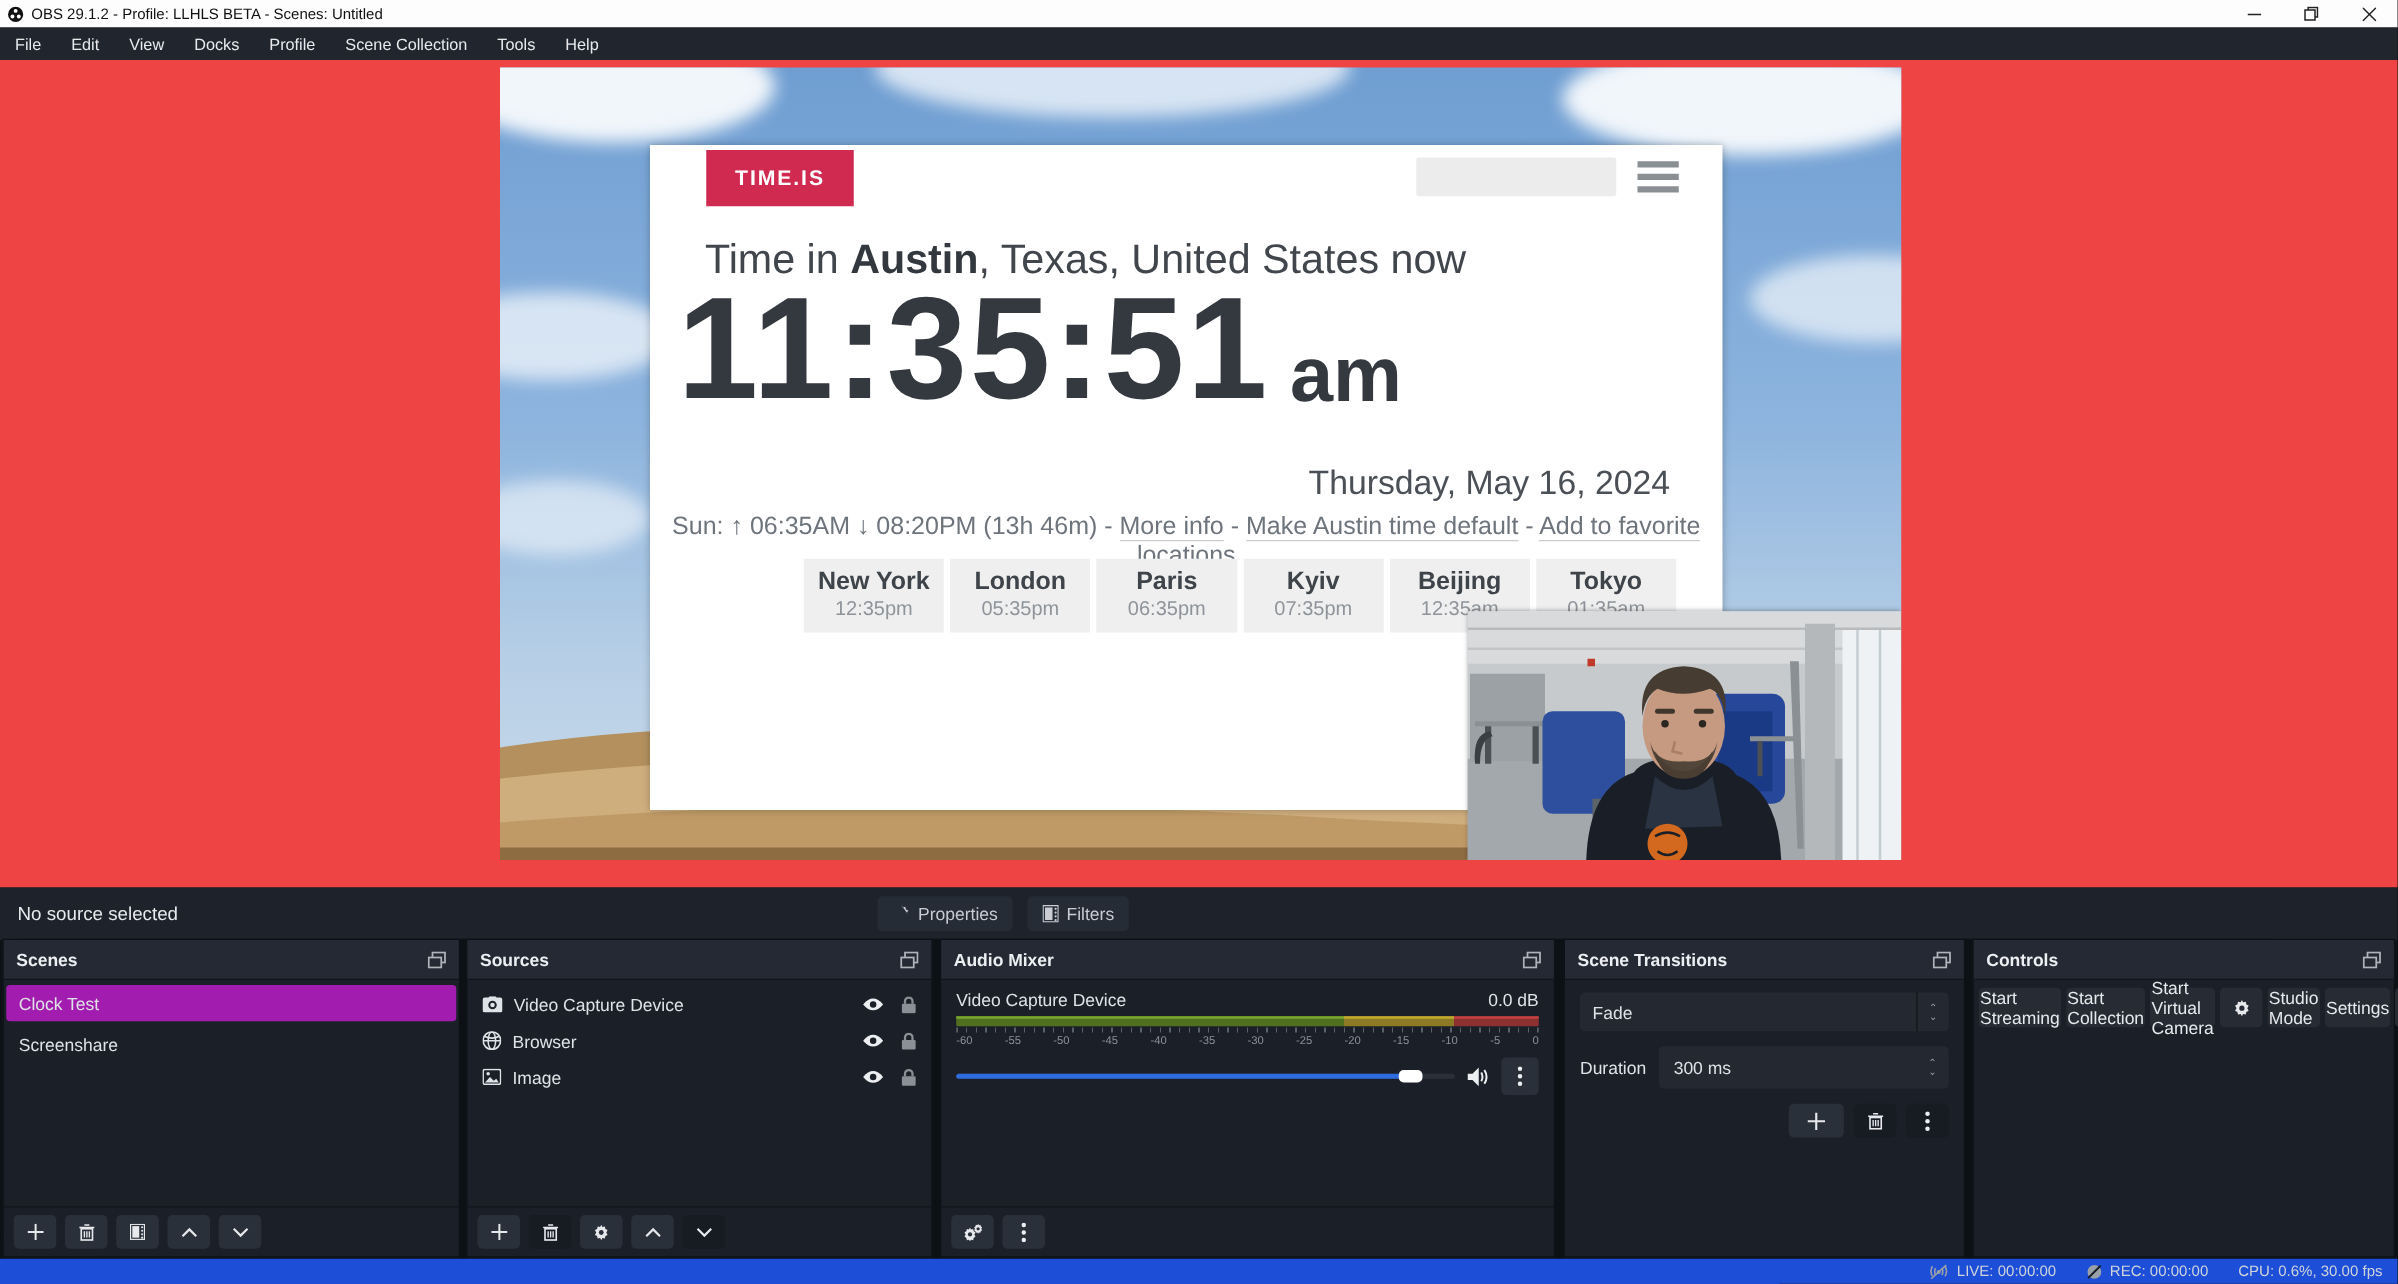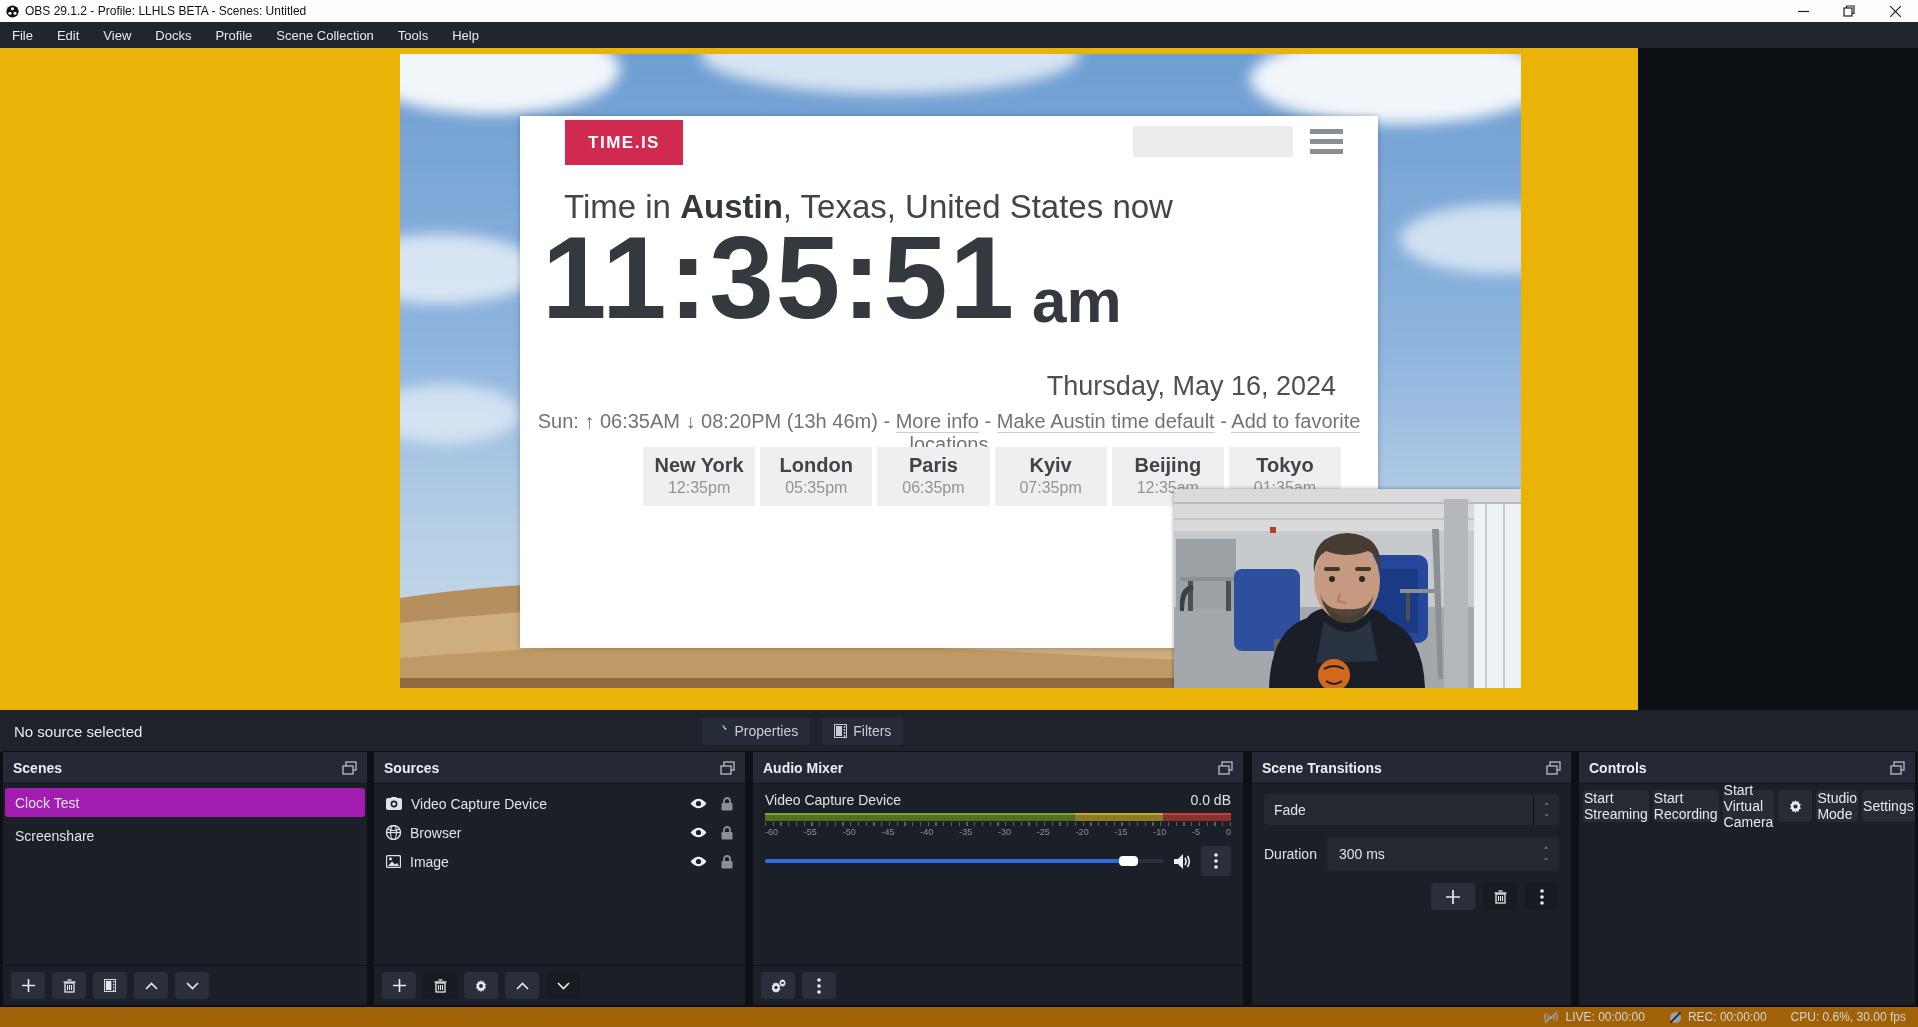--- a/index.html
+++ b/index.html
@@ -10,21 +10,21 @@
   .titlebar { position:absolute; left:0; top:0; width:1918px; height:22px;
     background:#fdfdfd; display:flex; align-items:center; color:#111; font-size:12px; }
   .obs-logo { width:13px; height:13px; margin:0 6px 0 6px; }
   .win-btns { margin-left:auto; display:flex; height:100%; }
   .win-btn { width:46px; height:100%; display:flex; align-items:center; justify-content:center; color:#222; }
   .menubar { position:absolute; left:0; top:22px; width:1918px; height:26px;
     background:#20252e; display:flex; align-items:center; color:#e8eaee; font-size:13px; }
   .menu-item { padding:0 12px; height:100%; display:flex; align-items:center; cursor:default; }
 
   
-  .preview-area { position:absolute; left:0; top:48px; width:1638px; height:662px; background:#eab308; }
+  .preview-area { position:absolute; left:0; top:48px; width:1918px; height:662px; background:#ef4444; }
   .canvas { position:absolute; left:400px; top:6px; width:1121px; height:634px;
     background:linear-gradient(180deg,#6f9ed2 0%, #8db4de 45%, #b7cfe6 75%, #c9dae9 100%); overflow:hidden; }
   .cloud { position:absolute; background:rgba(255,255,255,.9); border-radius:50%; filter:blur(7px); }
   .sand { position:absolute; left:0; bottom:0; width:100%; height:150px; }
 
   .webpage { position:absolute; left:120px; top:62px; width:858px; height:532px; background:#ffffff;
     box-shadow:0 0 6px rgba(0,0,0,.25); }
   .site-logo { position:absolute; left:45px; top:4px; width:118px; height:45px; background:#d02a50;
     color:#fff; font-weight:bold; font-size:17px; letter-spacing:1.5px;
     display:flex; align-items:center; justify-content:center; }
@@ -103,21 +103,21 @@
   .spinbox .spin { border-left:none; }
   .trans-btns { display:flex; justify-content:flex-end; gap:8px; margin-top:12px; }
 
   .ctl-body { padding:6px 4px; display:flex; flex-direction:row; gap:4px; }
   .ctl-row { display:flex; gap:4px; }
   .ctl-btn { flex:1; height:32px; background:#262b34; border:1px solid #30364100; border-radius:4px;
     color:#e6e8ec; font-size:14px; display:flex; align-items:center; justify-content:center; }
   .ctl-gear { width:34px; flex:none; }
 
   
-  .statusbar { position:absolute; left:0; top:1007px; width:1918px; height:20px; background:#a16207;
+  .statusbar { position:absolute; left:0; top:1007px; width:1918px; height:20px; background:#1d4ed8;
     display:flex; align-items:center; justify-content:flex-end; gap:10px; padding-right:12px;
     color:#cfd4da; font-size:12px; }
   .statusbar .grp { display:flex; align-items:center; gap:6px; margin-left:14px; }
 
   svg { display:block; }
 </style>
 </head>
 <body>
 
 <div class="titlebar">
@@ -573,21 +573,21 @@
       <svg class="popout" width="15" height="14" viewBox="0 0 15 14">
         <rect x="4" y="1" width="10" height="8" fill="none" stroke="#c8ccd2" stroke-width="1.4"></rect>
         <rect x="1" y="5" width="10" height="8" fill="#242933" stroke="#c8ccd2" stroke-width="1.4"></rect>
       </svg>
     </div>
     <div class="ctl-body">
       <div class="ctl-row">
           <div class="ctl-btn">Start Streaming</div>
         </div>
       <div class="ctl-row">
-          <div class="ctl-btn">Start Recording</div>
+          <div class="ctl-btn">Start Collection</div>
         </div>
       <div class="ctl-row">
         <div class="ctl-btn">Start Virtual Camera</div>
         <div class="ctl-btn ctl-gear">
           <svg width="15" height="15" viewBox="0 0 16 16">
             <path fill="#e6e8ec" d="M8 1l1 2 2.3-.5.5 2.3 2 1-1.2 2.2 1.2 2.2-2 1-.5 2.3L9 13l-1 2-1-2-2.3.5-.5-2.3-2-1L3.4 8 2.2 5.8l2-1 .5-2.3L7 3z"></path>
             <circle cx="8" cy="8" r="2.2" fill="#262b34"></circle>
           </svg>
         </div>
       </div>

